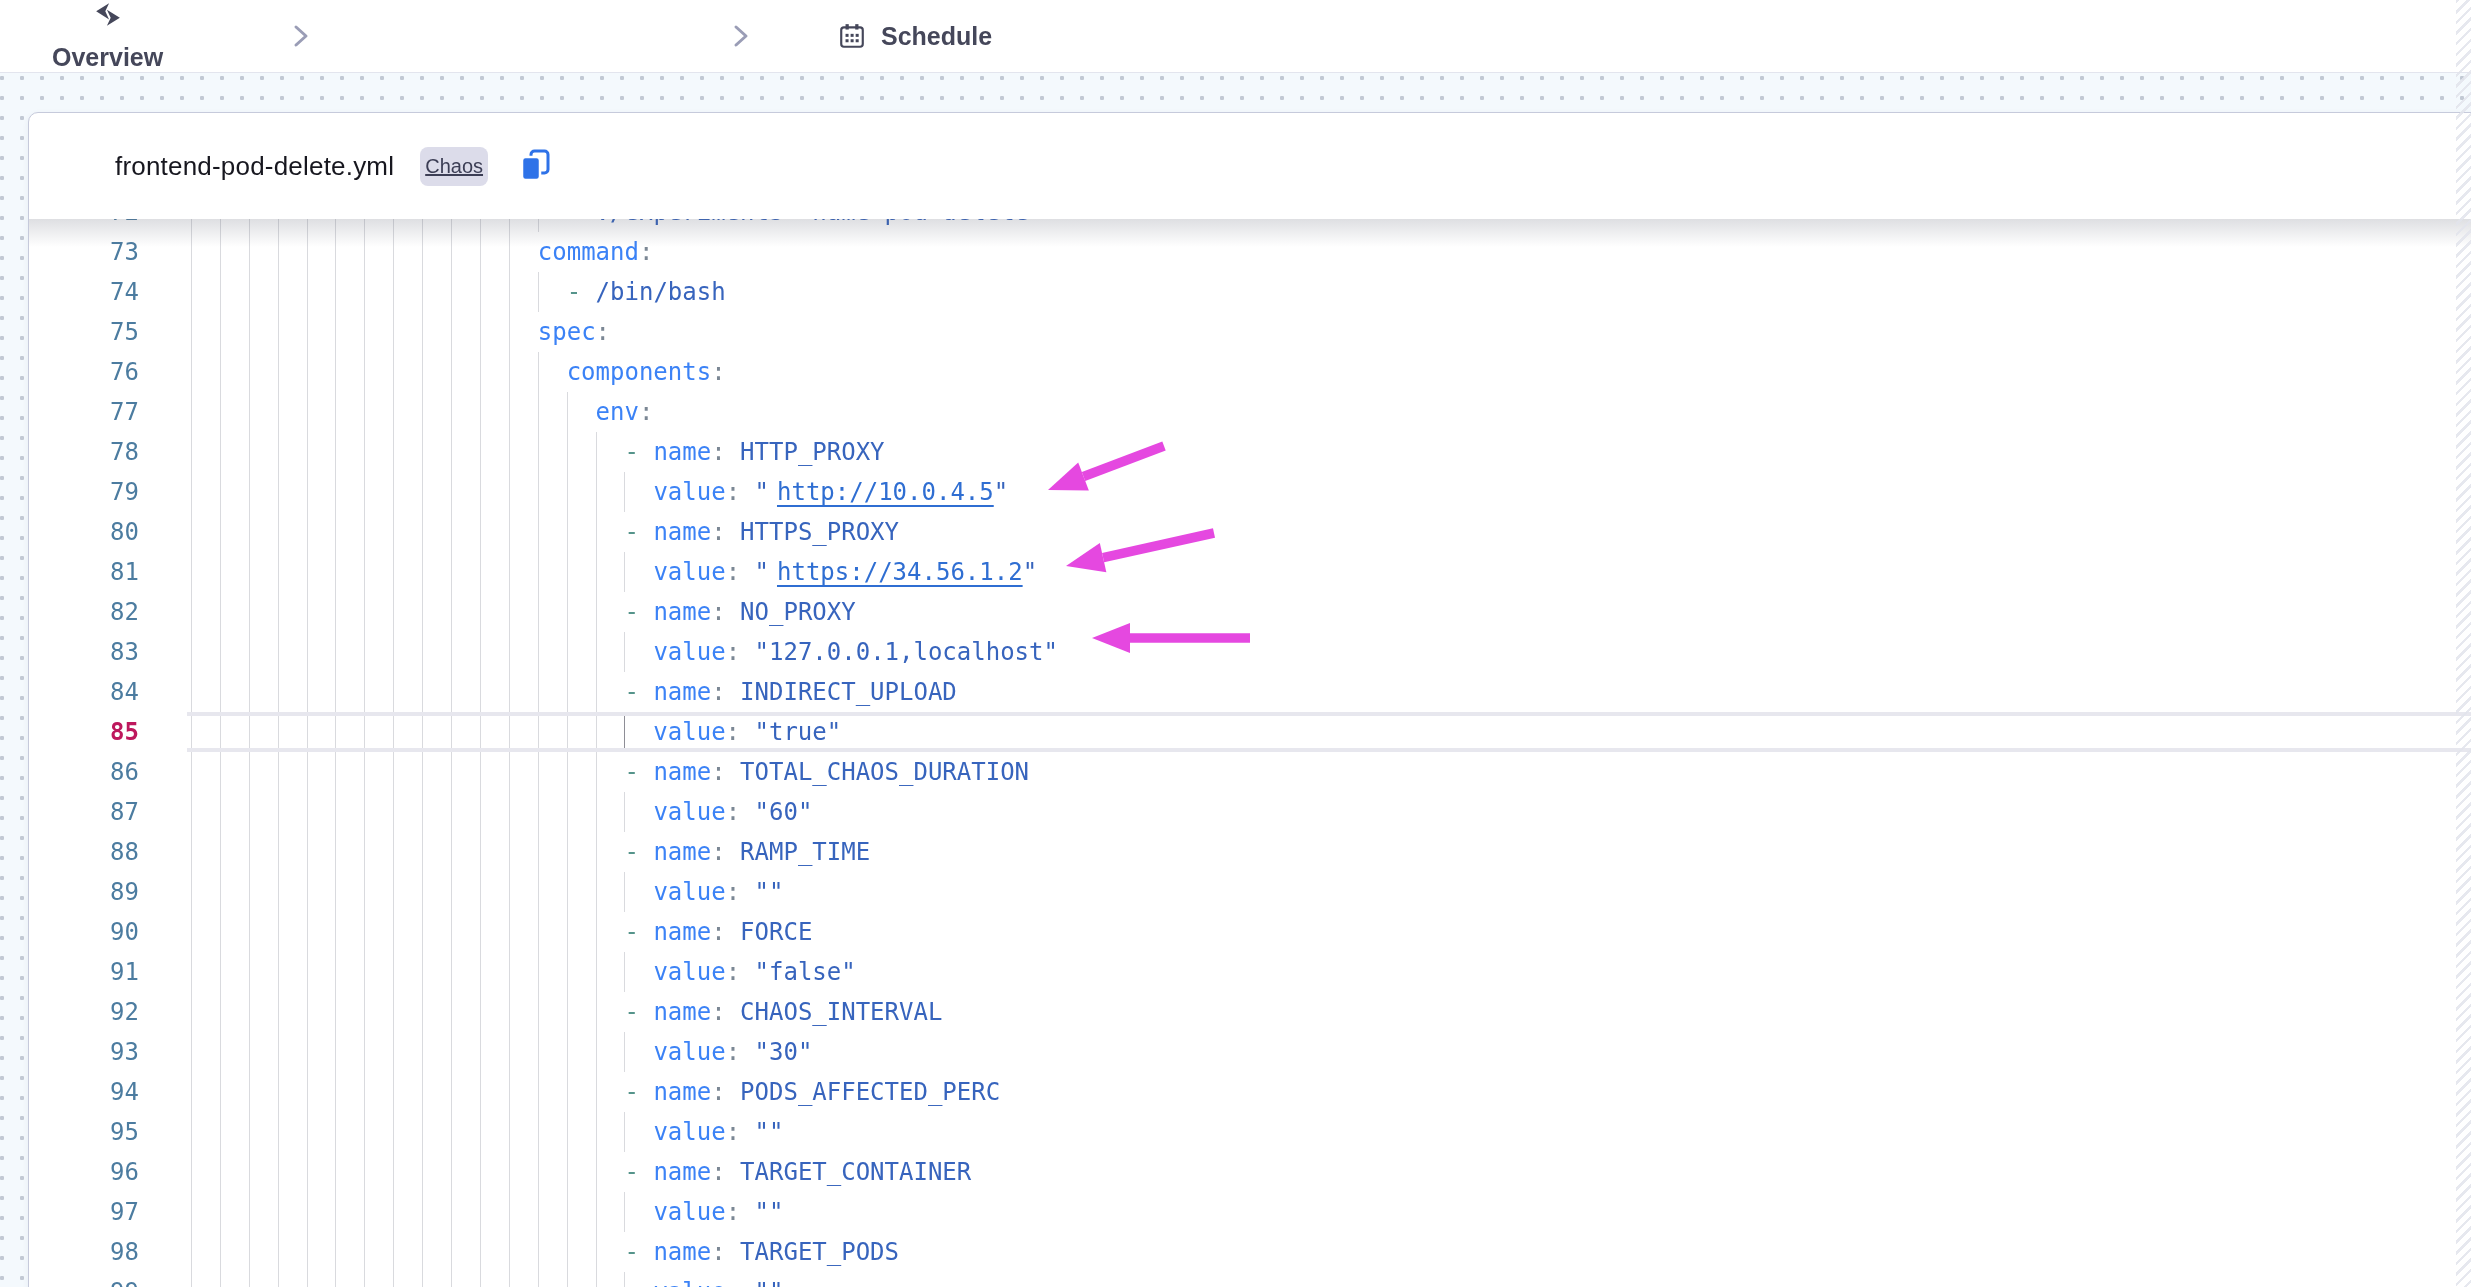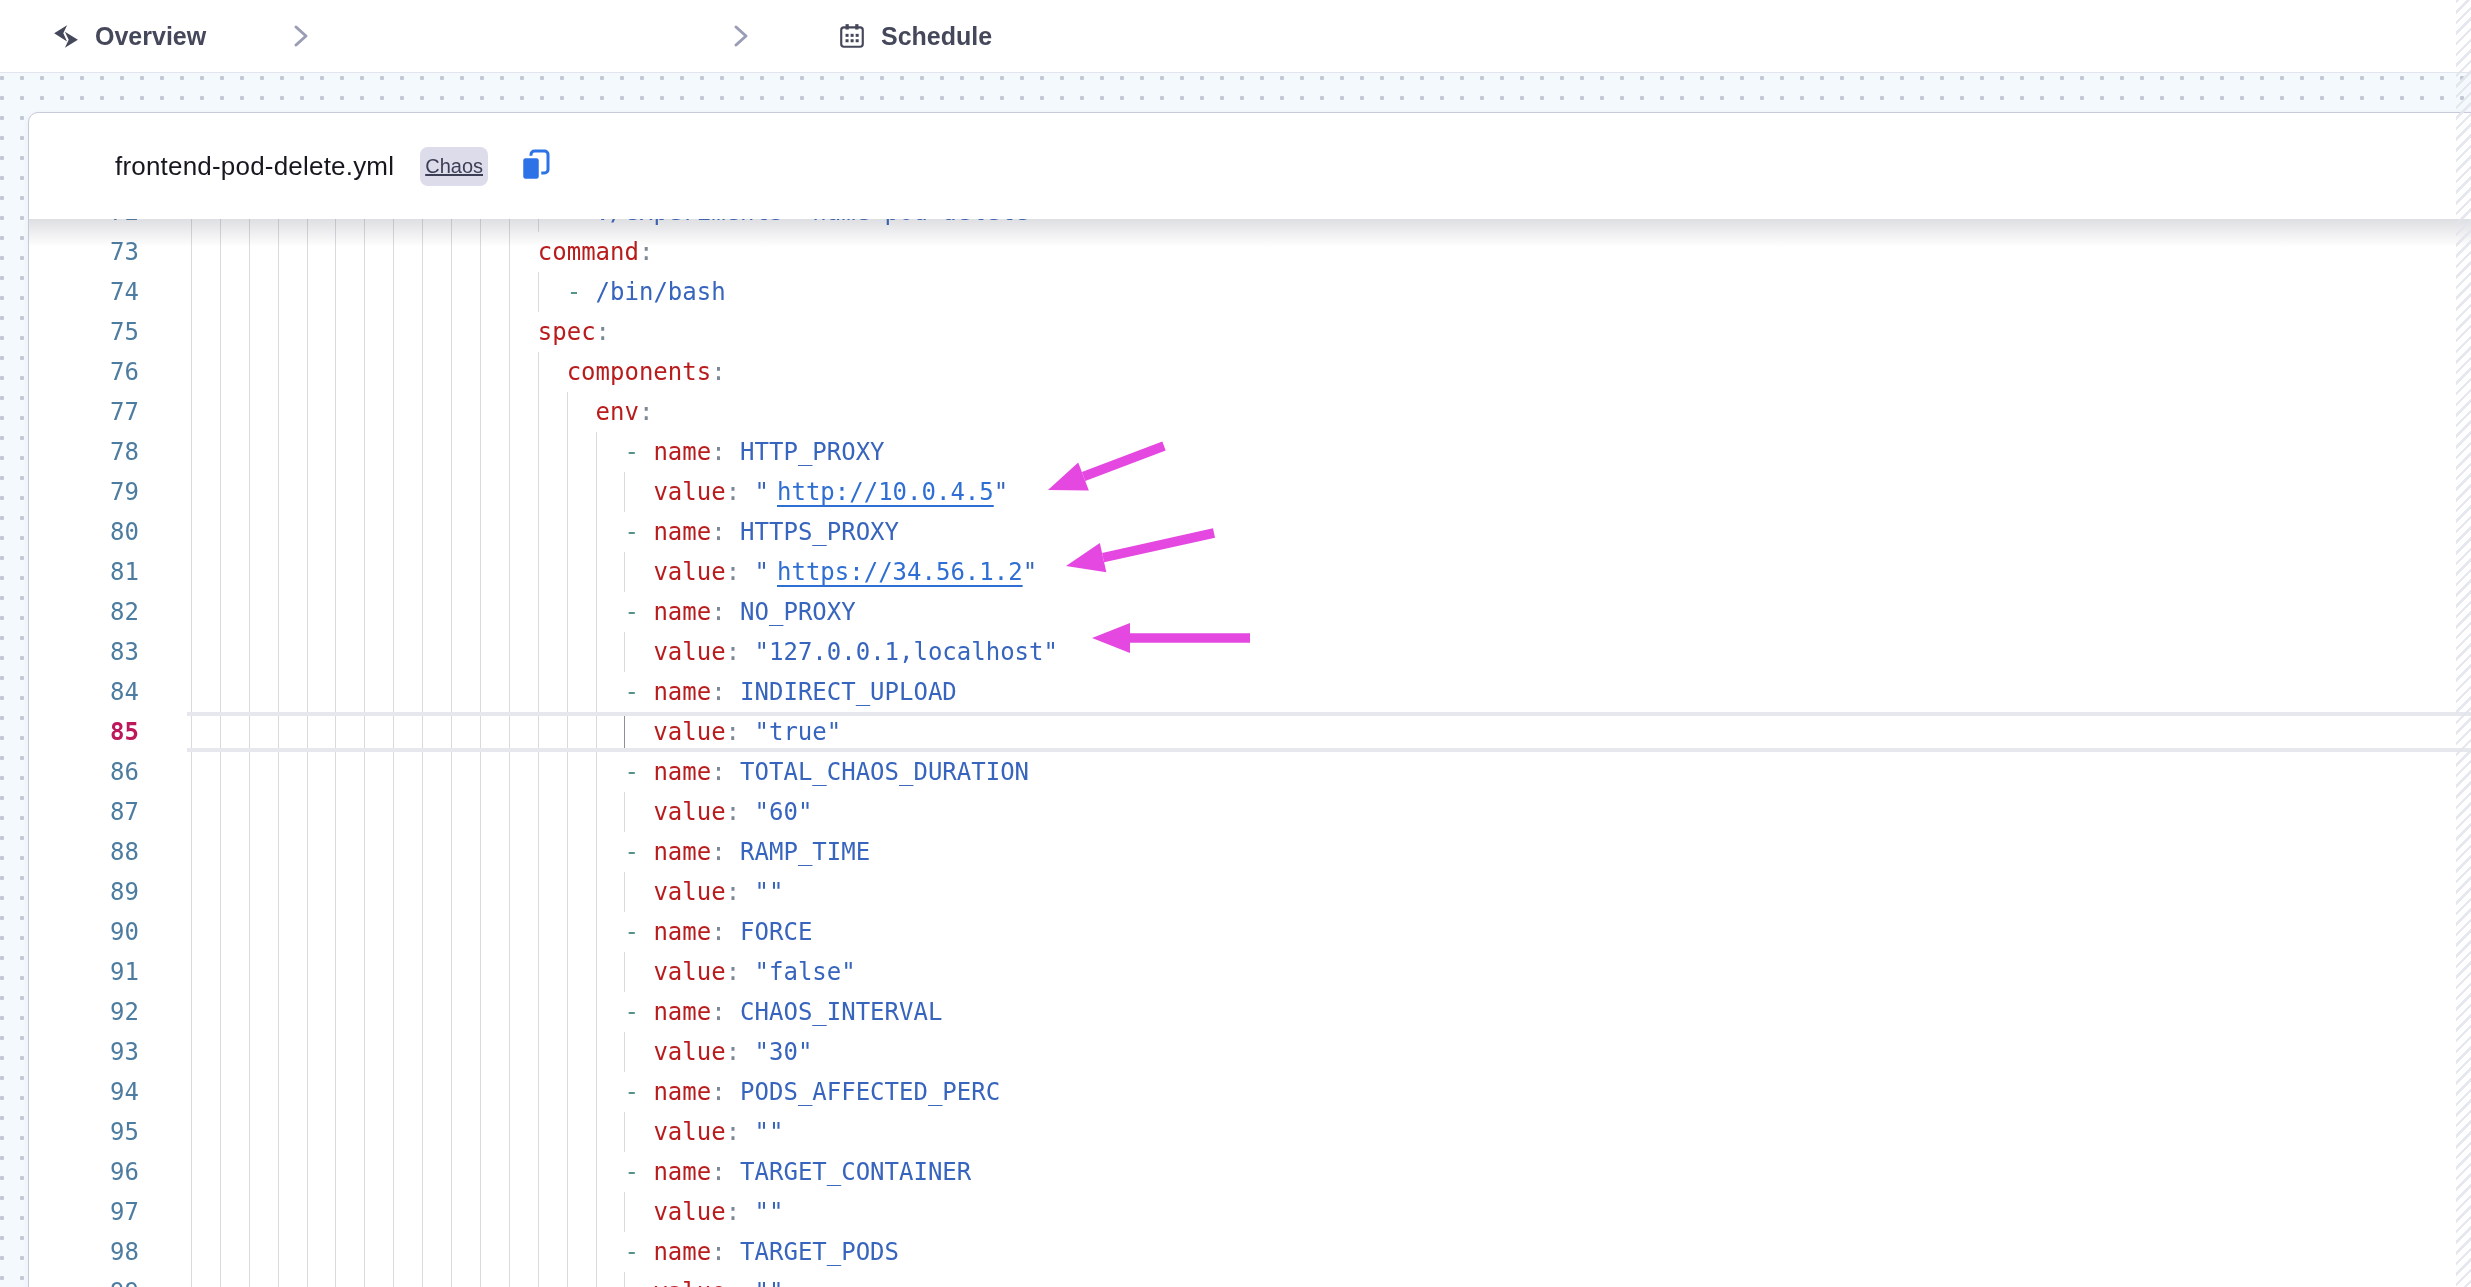--- a/index.html
+++ b/index.html
@@ -8,21 +8,21 @@
     font-family:"Liberation Sans", sans-serif;
     background-color:#f4f9fd;
     background-image:radial-gradient(circle, #c2c9d4 2px, transparent 2.4px);
     background-size:20px 20px;
     background-position:12px 8px;
   }
   
   .topnav{position:absolute;left:0;top:0;right:0;height:72px;background:#fff;border-bottom:1px solid #e3e5ee;z-index:5;}
   .nav-item{position:absolute;top:0;height:72px;display:flex;align-items:center;gap:15px;color:#45475a;font-size:25px;font-weight:600;}
   .nav-item svg{flex:none;}
-  .nav-overview{left:52px;}
+  .nav-overview{left:52px;flex-direction:column;}
   .nav-builder{left:340px;padding:0 32px;}
   .nav-builder::after{content:"";position:absolute;left:0;right:0;bottom:-1px;height:6px;background:#2e6fe8;border-radius:4px 4px 0 0;}
   .nav-schedule{left:838px;}
   .nav-chev{position:absolute;top:0;height:72px;display:flex;align-items:center;}
   .chev1{left:293px;} .chev2{left:733px;}
   
   .card{position:absolute;left:28px;top:112px;right:-14px;bottom:-24px;background:#fff;border:1px solid #c6cadb;border-radius:10px;box-shadow:0 2px 6px rgba(40,50,80,.06);z-index:2;}
   .card-header{height:106px;display:flex;align-items:center;padding-left:66px;}
   .file-title{font-size:26px;font-weight:400;color:#17171f;letter-spacing:.2px;margin-left:20px;}
   .badge{margin-left:26px;background:#dcdcea;color:#3c3e55;font-size:20px;font-weight:500;padding:8px 5px;border-radius:8px;text-decoration:underline;}
@@ -30,21 +30,21 @@
   
   .editor{position:absolute;left:0;right:0;top:106px;bottom:0;overflow:hidden;}
   .editor-shadow{position:absolute;left:0;right:0;top:0;height:28px;background:linear-gradient(rgba(90,94,110,.20), rgba(90,94,110,0));z-index:3;pointer-events:none;}
   .code-scroll{position:absolute;left:0;right:0;top:-27px;}
   .code-line{position:relative;display:flex;height:40px;font-family:"DejaVu Sans Mono", monospace;font-size:24px;line-height:40px;white-space:pre;}
   .num{flex:none;width:110px;text-align:right;color:#4c7ca0;}
   .txt{margin-left:52px;display:flex;align-items:stretch;}
   .indent{display:inline-block;height:40px;background:repeating-linear-gradient(to right, #d9dade 0, #d9dade 1px, transparent 1px, transparent 2ch);}
   .guide-active{display:inline-block;height:40px;width:2ch;background:linear-gradient(90deg, #8e8e96 0 1px, transparent 1px);}
   .tk-ds{color:#55948b;}
-  .tk-ky{color:#b91c1c;}
+  .tk-ky{color:#3b82f6;}
   .tk-pn{color:#7b8794;}
   .tk-vl{color:#3764bd;}
   .tk-lk{color:#2f6ed2;text-decoration:underline;text-decoration-thickness:2px;text-underline-offset:5px;cursor:pointer;margin-left:8px;}
   .code-line.active .num{color:#be185d;font-weight:600;}
   .code-line.active::before{content:"";position:absolute;left:158px;right:0;top:0;bottom:0;border-top:4px solid #e7e7ee;border-bottom:4px solid #e7e7ee;pointer-events:none;}
   
   .arrows-svg{position:absolute;left:0;top:0;z-index:4;pointer-events:none;}
   .hatch{position:absolute;right:0;top:0;width:15px;height:100%;z-index:6;pointer-events:none;
     background:repeating-linear-gradient(135deg, #e2e4ec 0 2.5px, rgba(255,255,255,0) 2.5px 7.5px);opacity:.85;}
 </style>

